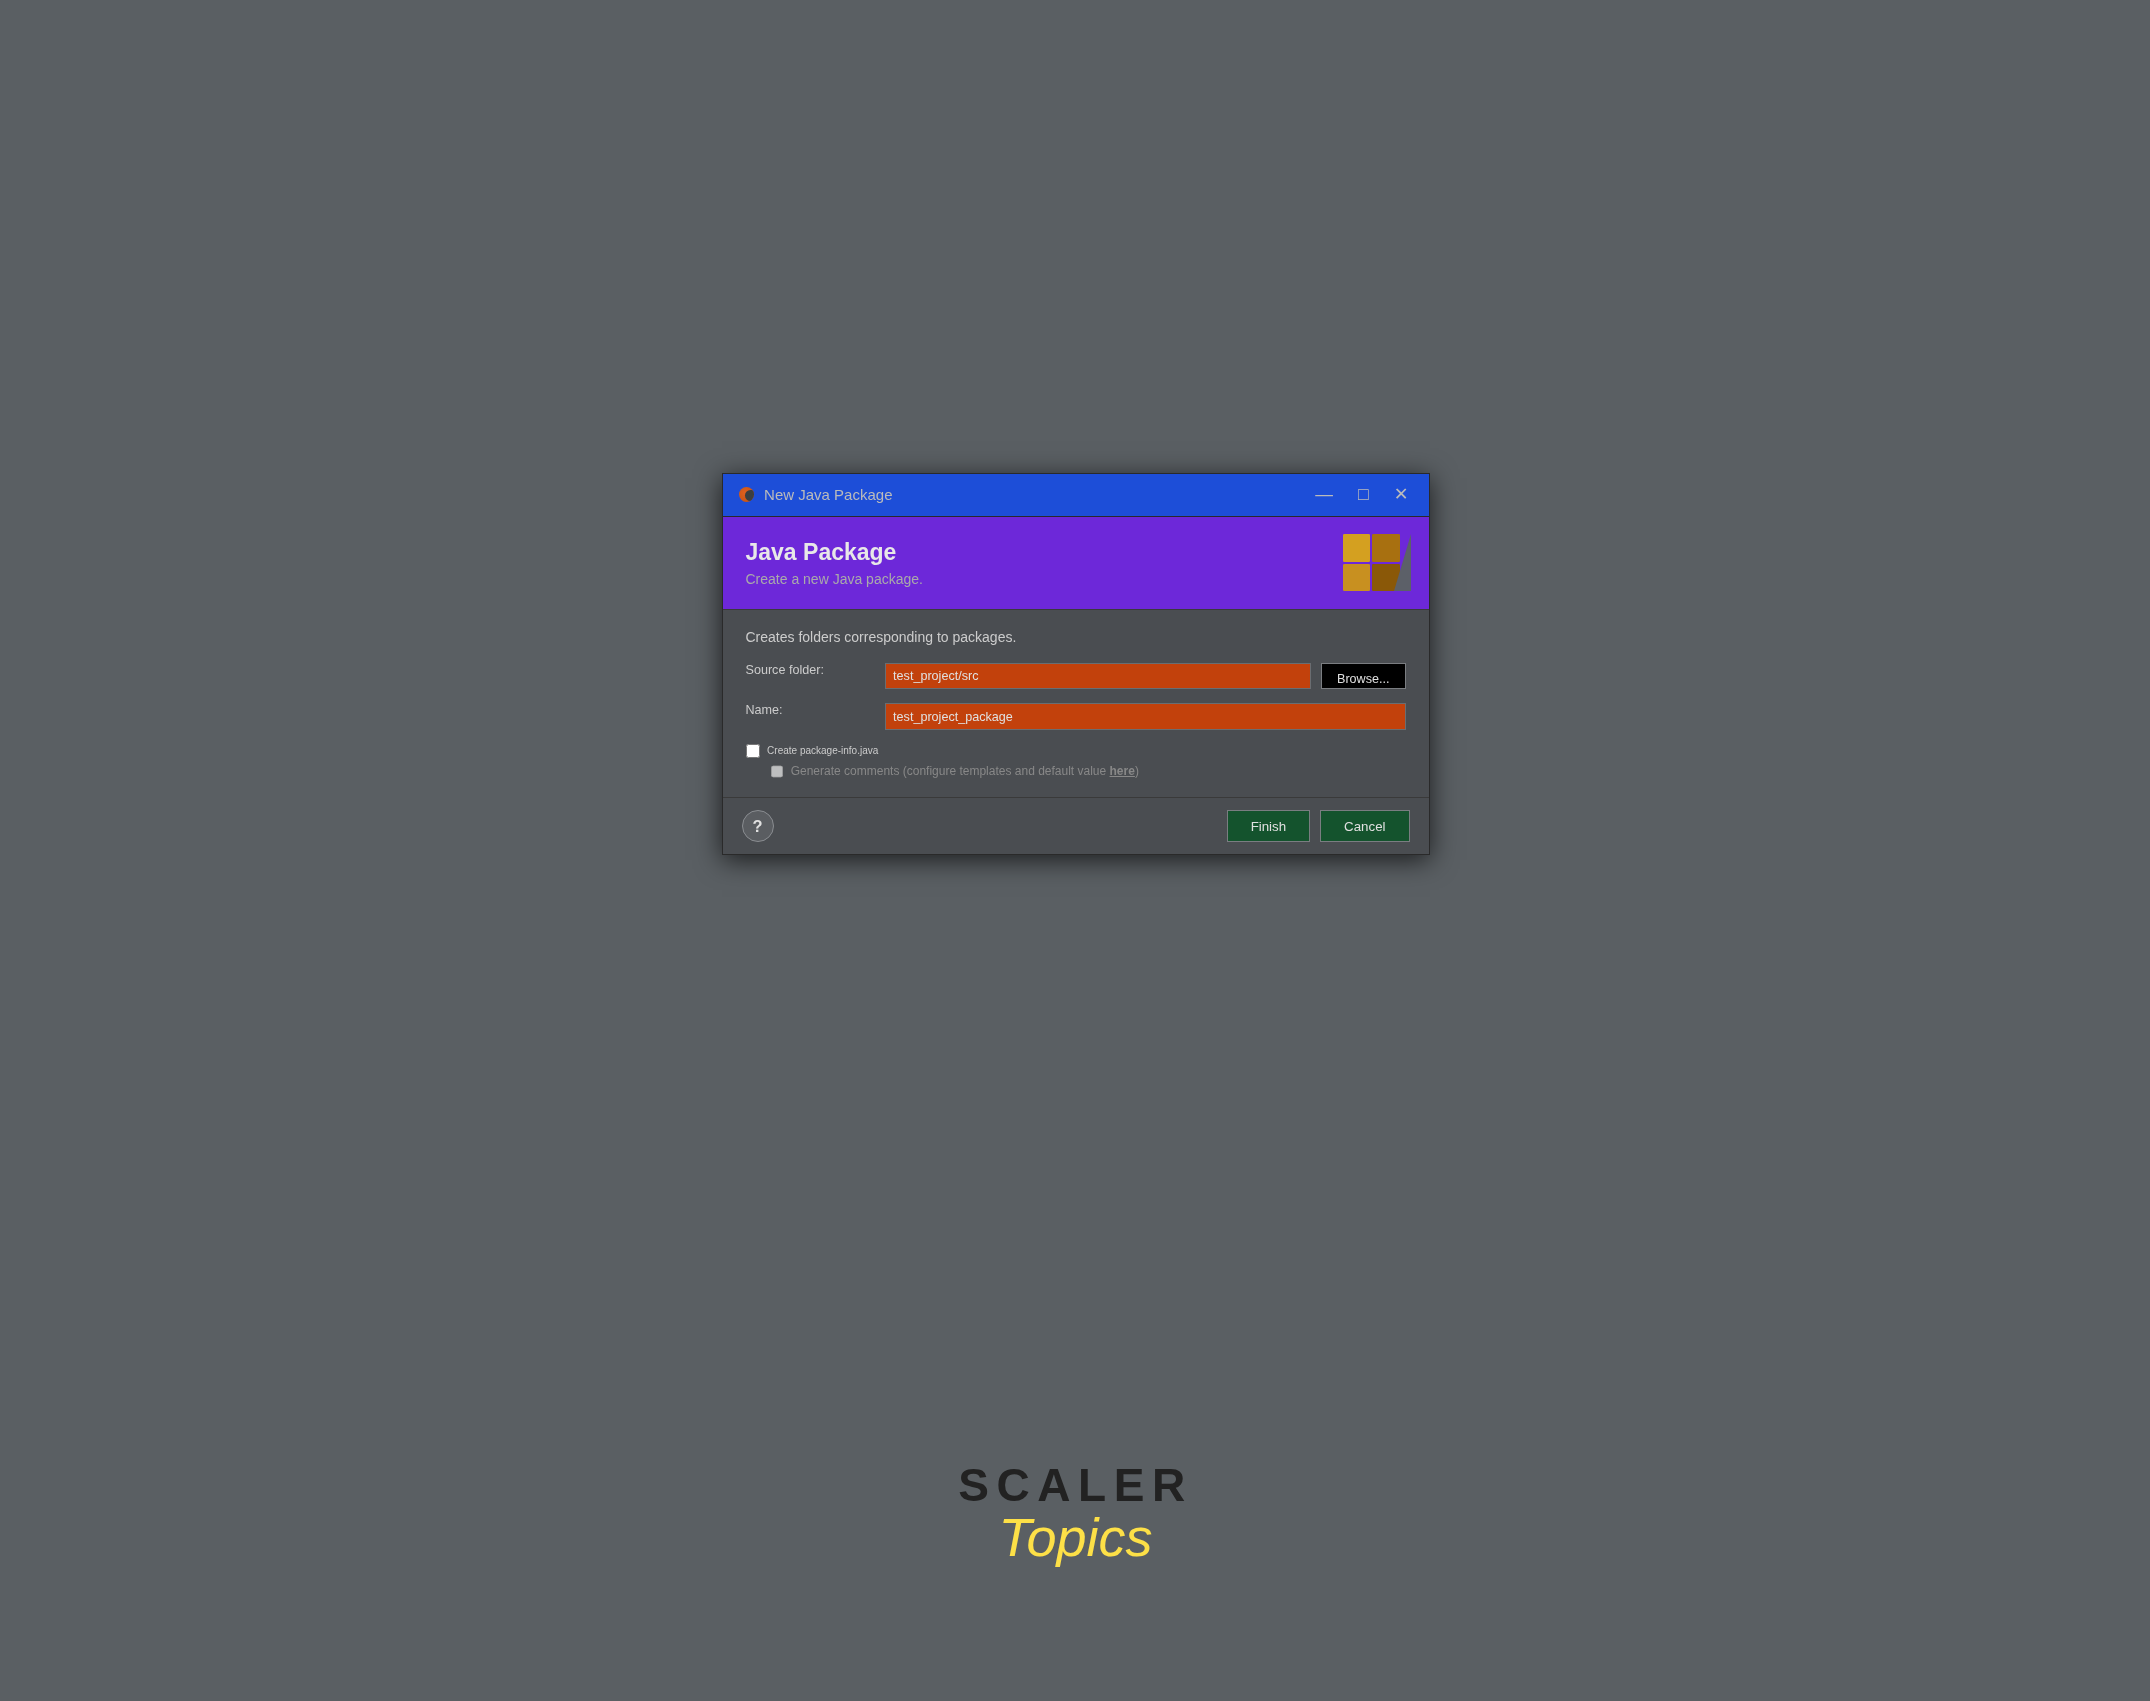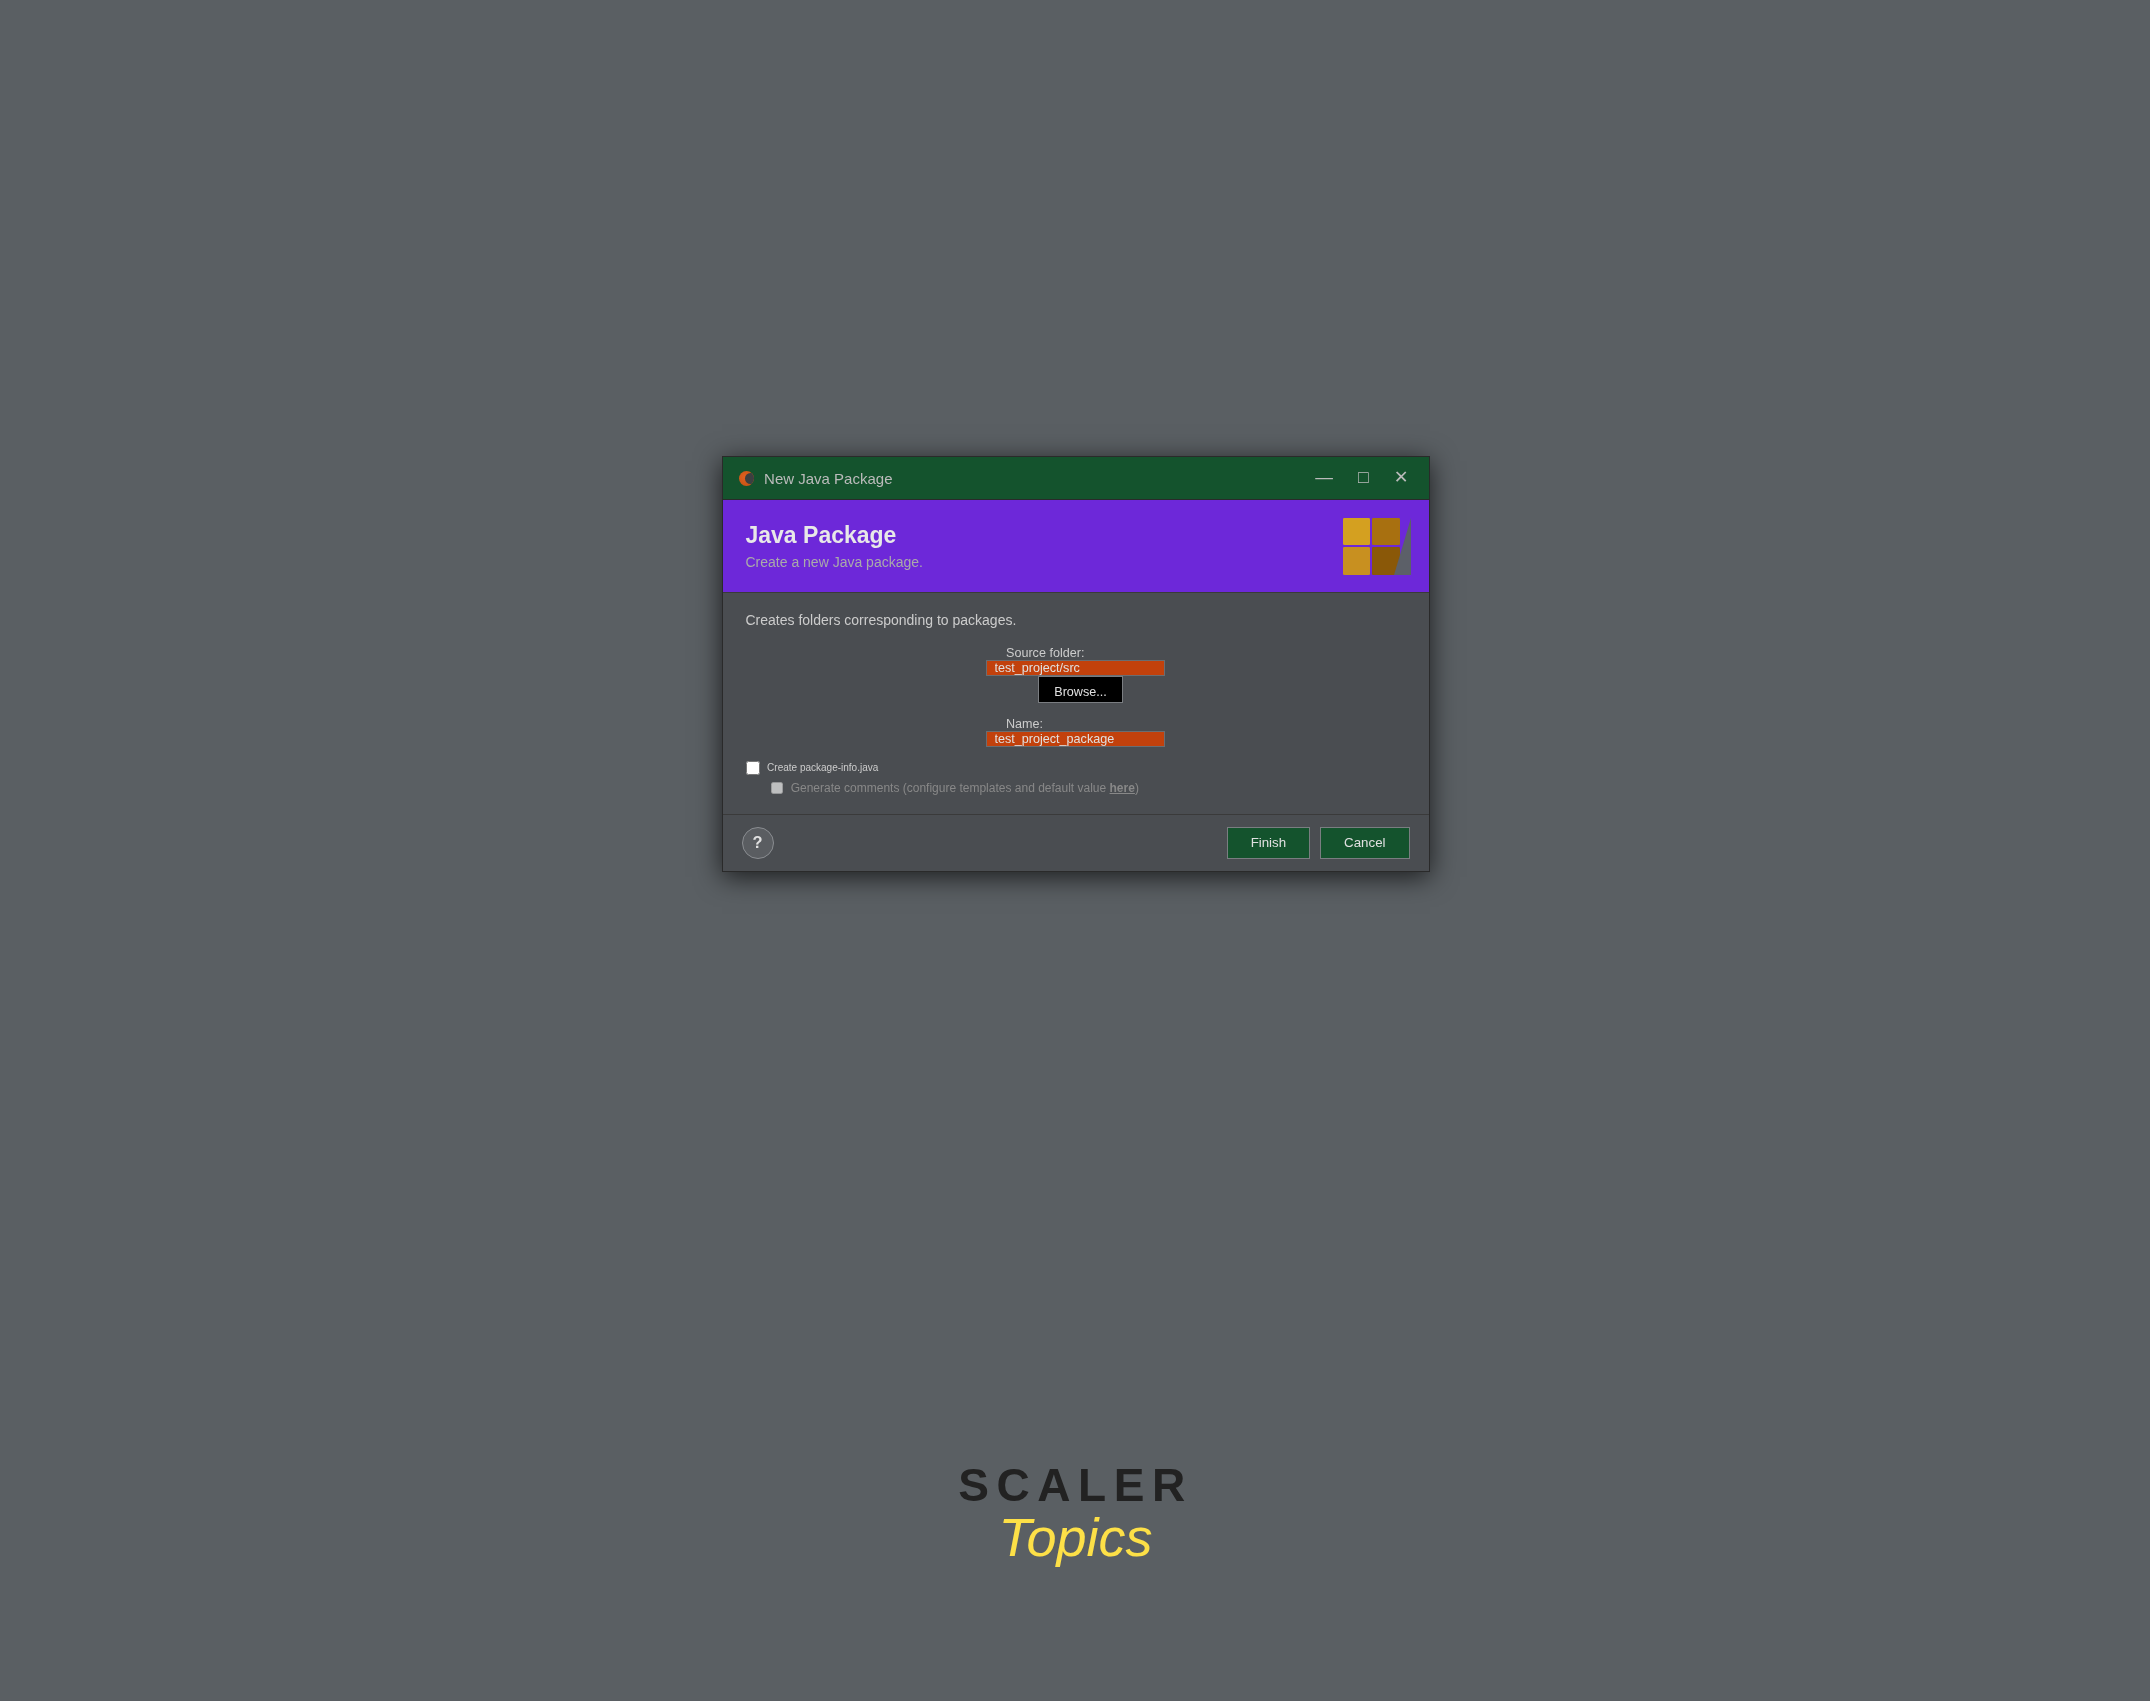--- a/index.html
+++ b/index.html
@@ -29,21 +29,21 @@
       width: 708px;
       background-color: #4a4d51;
       border: 0.6px solid #2a2a2a;
       box-shadow: 0 5px 25px rgba(0,0,0,0.7);
       display: flex;
       flex-direction: column;
     }
 
     
     .title-bar {
-      background-color: #14532d;
+      background-color: #1d4ed8;
       display: flex;
       align-items: center;
       height: 43px;
       padding: 0 15px;
       border-bottom: 0.6px solid #2a2a2a;
     }
 
     .title-bar-icon {
       width: 17.7px;
       height: 17.7px;
@@ -164,23 +164,22 @@
     }
 
     .description-text {
       color: #cccccc;
       font-size: 14px;
       margin-bottom: 17.7px;
     }
 
     .form-row {
       display: flex;
-      align-items: center;
+      align-items: flex-start;
       margin-bottom: 14px;
-      flex-direction: column;
     }
 
     .form-label {
       color: #cccccc;
       font-size: 12.6px;
       width: 139px;
       flex-shrink: 0;
     }
 
     .form-input {

